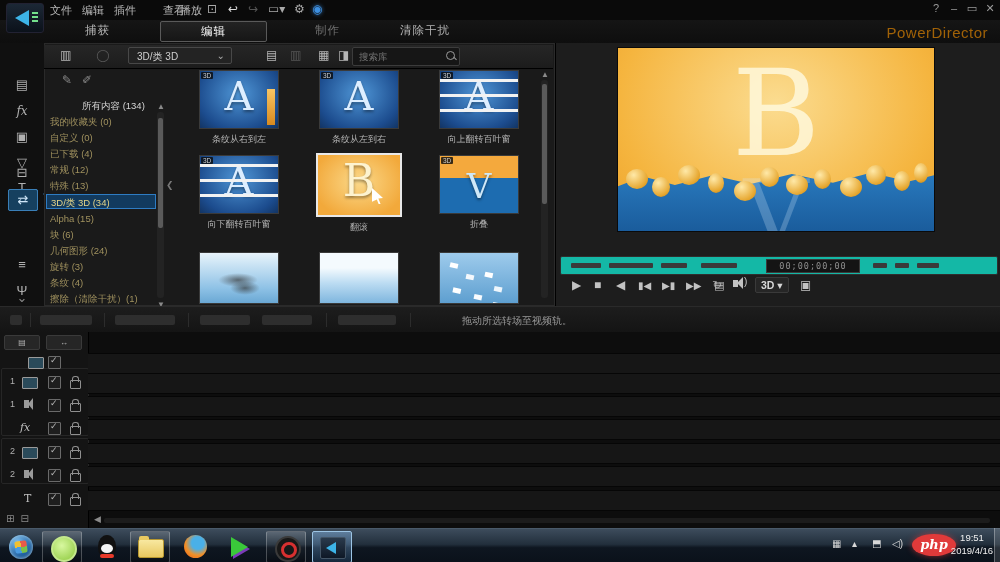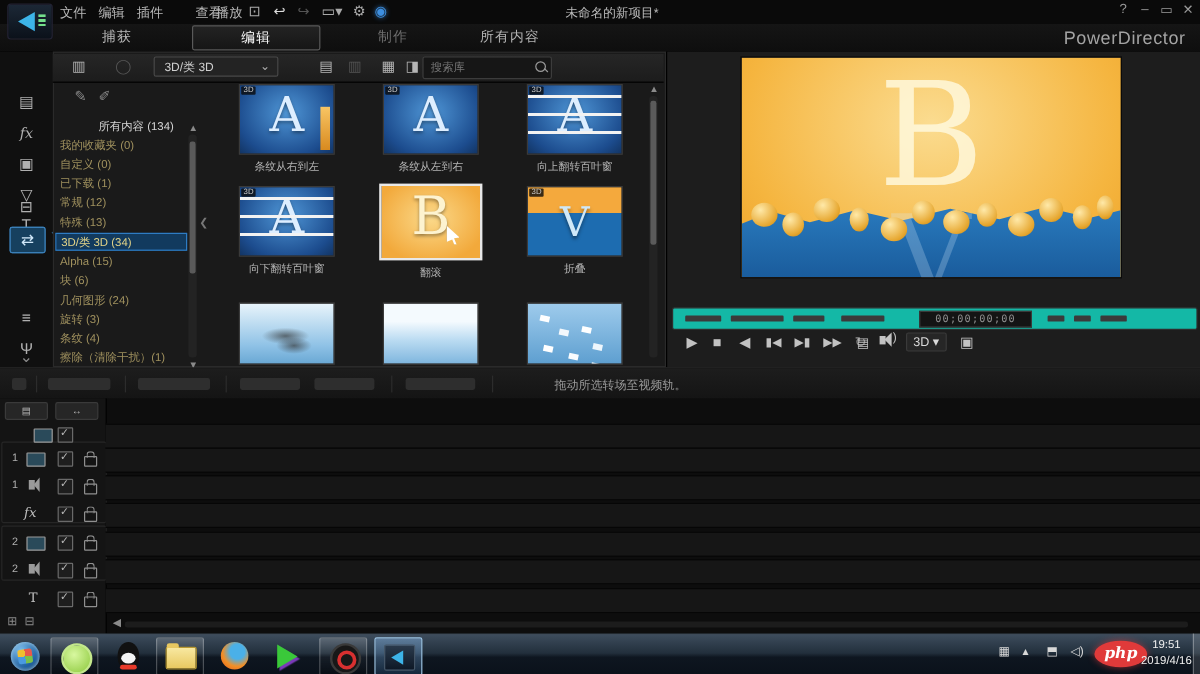--- a/index.html
+++ b/index.html
@@ -13,21 +13,21 @@
   #applogo{left:6px;top:3px;width:36px;height:28px;background:linear-gradient(#1c2836,#0b111a);border:1px solid #223;border-radius:3px;}
   #applogo .tri{position:absolute;left:8px;top:6px;width:0;height:0;border-top:8px solid transparent;border-bottom:8px solid transparent;border-right:14px solid #3db4e8;}
   #applogo .bars{position:absolute;right:5px;top:8px;width:6px;height:12px;background:repeating-linear-gradient(#74e08c 0 2px,transparent 2px 4px);}
   .menu-item{position:absolute;top:3px;font-size:11px;color:#b8b8b8;cursor:default;}
   .mb-icon{position:absolute;top:2px;font-size:12px;color:#aaa;}
   .win-title{position:absolute;top:4px;left:380px;width:260px;text-align:center;font-size:10.5px;color:#bdbdbd;}
   .winctl{position:absolute;top:2px;font-size:11px;color:#9a9a9a;width:16px;text-align:center;}
   .tab{position:absolute;top:3px;font-size:11.5px;color:#b5b5b5;letter-spacing:1px;}
   .tab.active{border:1px solid #5a5a5a;background:linear-gradient(#232323,#161616);border-radius:2px;padding:2px 40px;color:#fff;top:1px;}
   .tab.dim{color:#6e6e6e;}
-  #brand{position:absolute;right:12px;top:24px;font-size:15px;color:#a3a3a3;letter-spacing:.5px;}
+  #brand{position:absolute;right:12px;top:24px;font-size:15px;color:#a16207;letter-spacing:.5px;}
   
   #rooms{left:0;top:43px;width:44px;height:263px;background:#101010;border-right:1px solid #000;}
   .room{position:absolute;left:8px;width:28px;height:20px;text-align:center;font-size:13px;color:#b0b0b0;line-height:20px;}
   .room.sel{background:#16405f;border:1px solid #3a7fb8;border-radius:2px;color:#cfe6f8;}
   .room .fx{font-family:"DejaVu Serif",serif;font-style:italic;font-size:12px;}
   #room-marker{left:43px;top:189px;width:0;height:0;border-top:5px solid transparent;border-bottom:5px solid transparent;border-right:6px solid #3a7fb8;}
   
   #library{left:44px;top:43px;width:511px;height:263px;background:#1a1a1a;border:1px solid #2a2a2a;box-sizing:border-box;}
   #libhead{left:44px;top:45px;width:509px;height:23px;background:linear-gradient(#262626,#1c1c1c);border-bottom:1px solid #000;}
   .lh-icon{position:absolute;top:3px;font-size:12px;color:#b5b5b5;}
@@ -71,21 +71,21 @@
   #pv-image{left:617px;top:47px;width:316px;height:183px;background:radial-gradient(ellipse at 50% 30%,#fbdc90,#f5b53f 70%,#eda228);overflow:hidden;border:1px solid #0a0a0a;}
   #pv-image .bigB{position:absolute;left:0;top:-4px;width:100%;text-align:center;font-family:"DejaVu Serif",serif;font-size:120px;color:rgba(255,250,225,.8);}
   #pv-image .sea{position:absolute;left:0;bottom:0;width:100%;height:62px;background:linear-gradient(#2a7cc0,#1a5c9c);clip-path:polygon(0 28%,8% 12%,18% 26%,30% 10%,42% 24%,55% 8%,68% 22%,80% 6%,92% 20%,100% 10%,100% 100%,0 100%);}
   #pv-image .bigV{position:absolute;left:0;bottom:-34px;width:100%;text-align:center;font-family:"DejaVu Serif",serif;font-size:90px;color:rgba(215,235,250,.25);}
   #pv-image .ball{position:absolute;width:22px;height:20px;border-radius:50%;background:radial-gradient(circle at 35% 30%,#ffe9a8,#e6a62e 70%,#b97d16);}
   #pv-bar1{left:560px;top:256px;width:436px;height:17px;background:#14b8a6;border:1px solid #2e2e2e;border-radius:2px;}
   .pv-dim-seg{position:absolute;top:6px;height:5px;background:#3a3a3a;border-radius:1px;}
   #pv-timecode{position:absolute;left:205px;top:2px;width:92px;height:12px;background:#141414;border:1px solid #3a3a3a;font-family:"DejaVu Sans Mono",monospace;font-size:8.5px;color:#8f8f8f;text-align:center;line-height:12px;letter-spacing:1px;}
   .pv-btn{position:absolute;top:278px;font-size:12px;color:#c2c2c2;}
   .pv-btn.small{font-size:10px;}
-  #threeD-btn{position:absolute;left:755px;top:277px;font-size:10.5px;color:#d8d8d8;border:1px solid #3a3a3a;background:#262626;border-radius:2px;padding:1px 5px;}
+  #threeD-btn{position:absolute;left:755px;top:277px;font-size:10.5px;color:#d8d8d8;border:1px solid #3a3a3a;background:#262626;border-radius:2px;padding:1px 5px;font-weight:bold;}
   .spk{position:absolute;left:733px;top:280px;width:5px;height:7px;background:#c2c2c2;}
   .spk::before{content:'';position:absolute;left:4px;top:-3px;border-top:6px solid transparent;border-bottom:6px solid transparent;border-right:6px solid #c2c2c2;}
   .spk::after{content:')';position:absolute;left:11px;top:-4px;color:#c2c2c2;font-size:10px;}
   
   #actionbar{left:0;top:306px;width:1000px;height:26px;background:linear-gradient(#1d1d1d,#141414);border-top:1px solid #2a2a2a;border-bottom:1px solid #000;}
   .ab-chip{position:absolute;top:8px;height:10px;background:#2e2e2e;border-radius:2px;}
   .ab-sep{position:absolute;top:6px;width:1px;height:14px;background:#2c2c2c;}
   #ab-tip{position:absolute;left:462px;top:7px;font-size:10px;color:#9a9a9a;}
   
   #timeline{left:0;top:332px;width:1000px;height:196px;background:#0d0d0d;}
@@ -142,32 +142,31 @@
   <div class="menu-item" style="left:82px">编辑</div>
   <div class="menu-item" style="left:114px">插件</div>
   <div class="menu-item" style="left:163px">查看</div>
   <div class="menu-item" style="left:180px">播放</div>
   <div class="mb-icon" style="left:207px">⊡</div>
   <div class="mb-icon" style="left:228px;color:#ddd">↩</div>
   <div class="mb-icon" style="left:248px;color:#555">↪</div>
   <div class="mb-icon" style="left:268px">▭▾</div>
   <div class="mb-icon" style="left:294px">⚙</div>
   <div class="mb-icon" style="left:312px;color:#3d8fe0;text-shadow:0 0 4px #3d8fe0">◉</div>
-  <div class="win-title">未命名的新项目*</div>
   <div class="winctl" style="left:928px">?</div>
   <div class="winctl" style="left:946px">–</div>
   <div class="winctl" style="left:964px">▭</div>
   <div class="winctl" style="left:982px">✕</div>
 </div>
 
 <div id="tabbar" class="abs">
   <div class="tab" style="left:85px">捕获</div>
   <div class="tab active" style="left:160px">编辑</div>
   <div class="tab dim" style="left:315px">制作</div>
-  <div class="tab" style="left:400px">所有内容</div>
+  <div class="tab" style="left:400px">清除干扰</div>
 </div>
 <div id="applogo" class="abs">
     <span class="tri"></span>
     <span class="bars"></span>
   </div>
 <div id="brand">PowerDirector</div>
 
 <div id="rooms" class="abs">
   <div class="room" style="top:32px">▤</div>
   <div class="room" style="top:58px"><span class="fx">fx</span></div>
@@ -202,21 +201,21 @@
     <input placeholder="搜索库" style="">
     <span class="mag"></span>
   </div>
 </div>
 
 <div class="cat-tools abs">✎✐</div>
 <div id="cats" class="abs">
   <div class="cat first" style="top:28px">所有内容 (134)</div>
   <div class="cat" style="top:44px">我的收藏夹 (0)</div>
   <div class="cat" style="top:60px">自定义 (0)</div>
-  <div class="cat" style="top:76px">已下载 (1)</div>
+  <div class="cat" style="top:76px">已下载 (4)</div>
   <div class="cat" style="top:92px">常规 (12)</div>
   <div class="cat" style="top:108px">特殊 (13)</div>
   <div class="cat sel" style="top:124px">3D/类 3D (34)</div>
   <div class="cat" style="top:141px">Alpha (15)</div>
   <div class="cat" style="top:157px">块 (6)</div>
   <div class="cat" style="top:173px">几何图形 (24)</div>
   <div class="cat" style="top:189px">旋转 (3)</div>
   <div class="cat" style="top:205px">条纹 (4)</div>
   <div class="cat" style="top:221px">擦除（清除干扰）(1)</div>
 </div>

